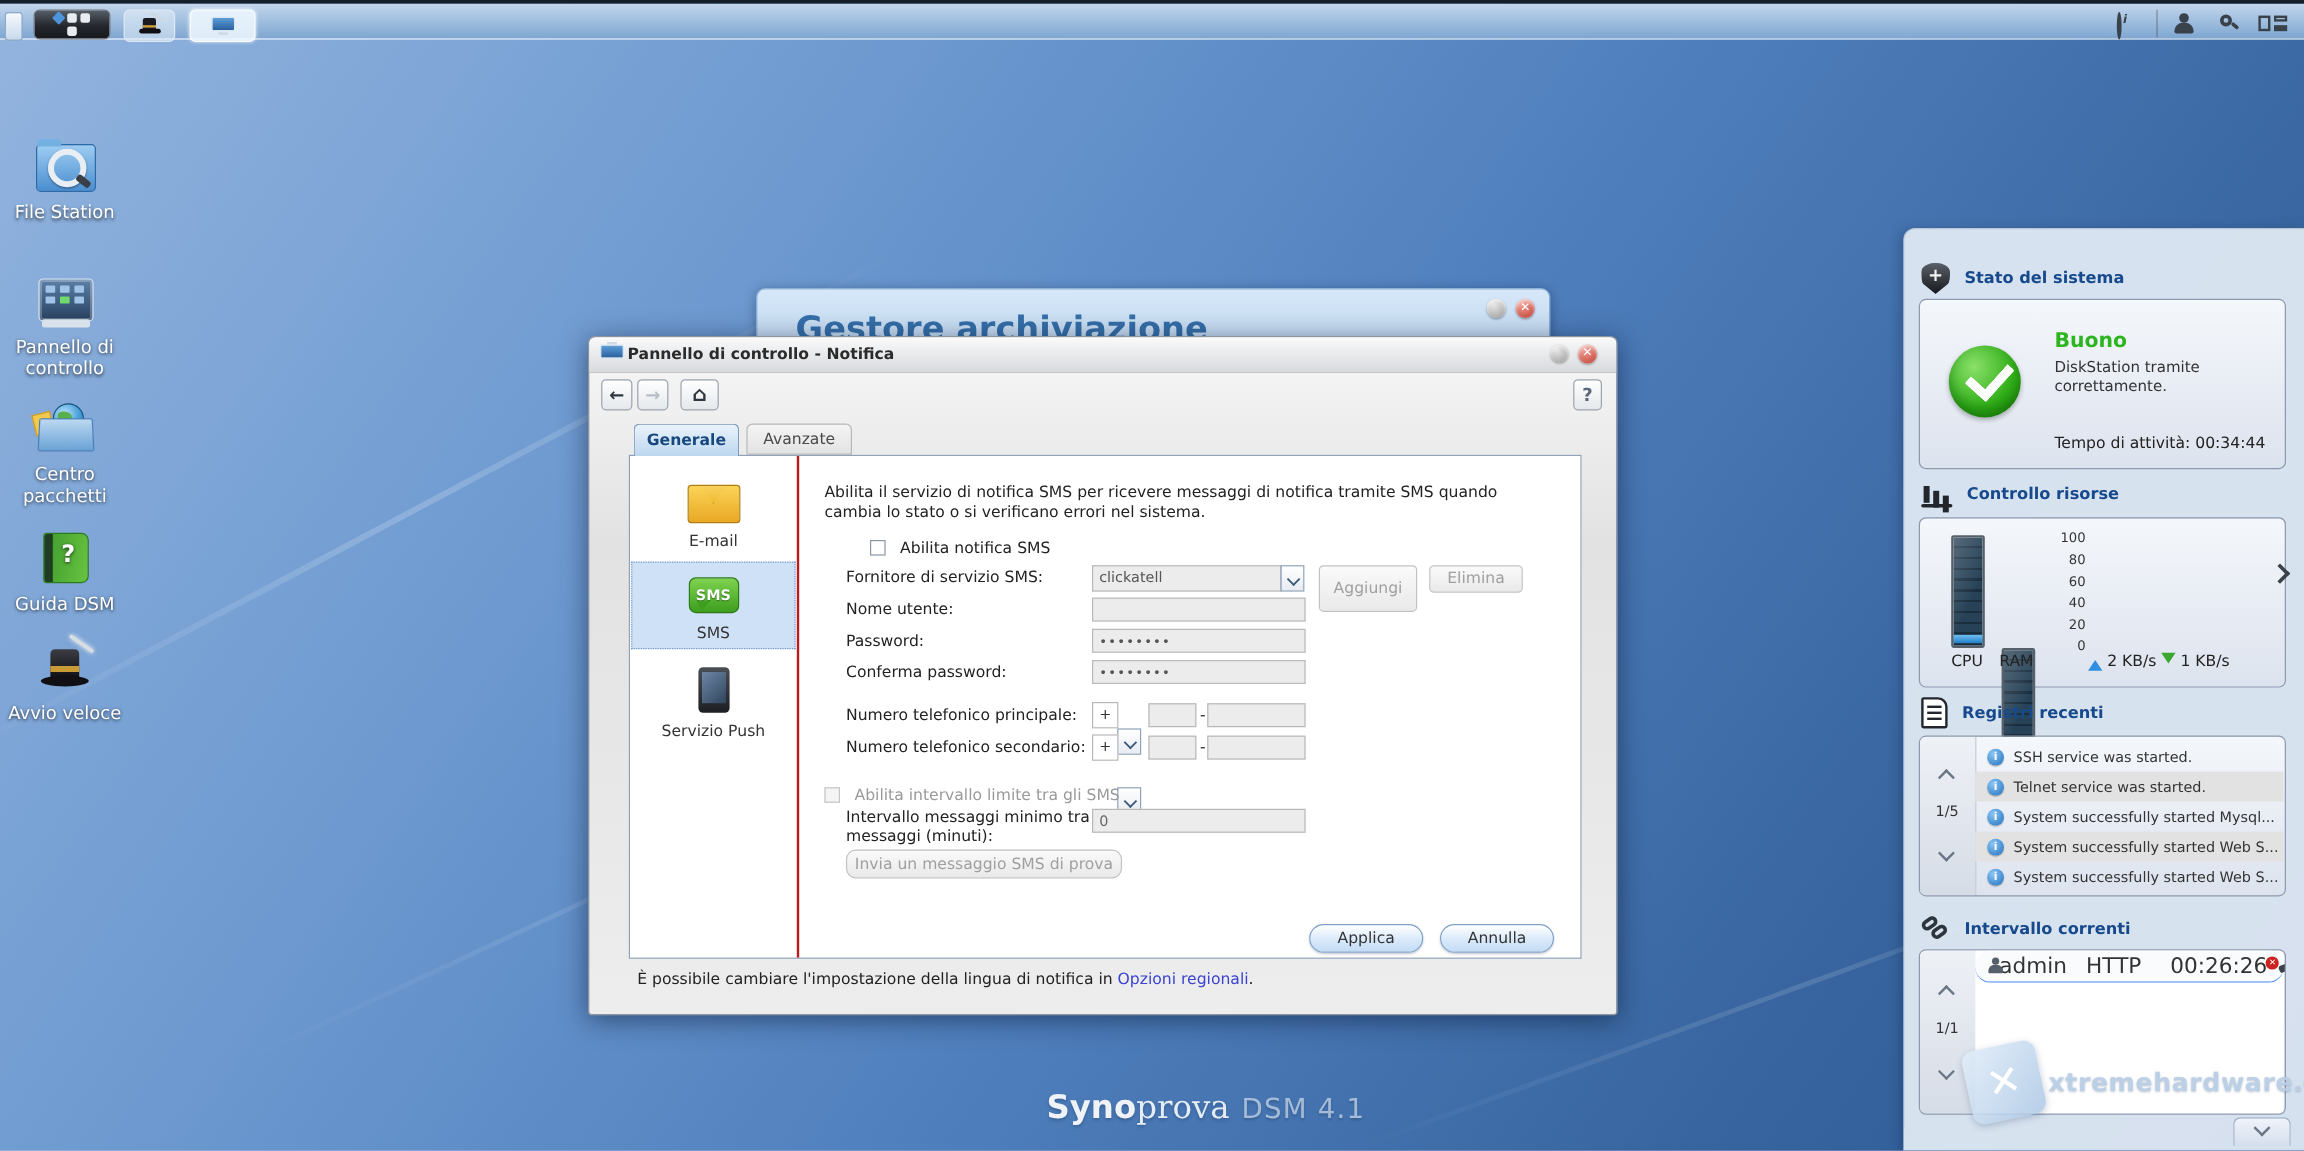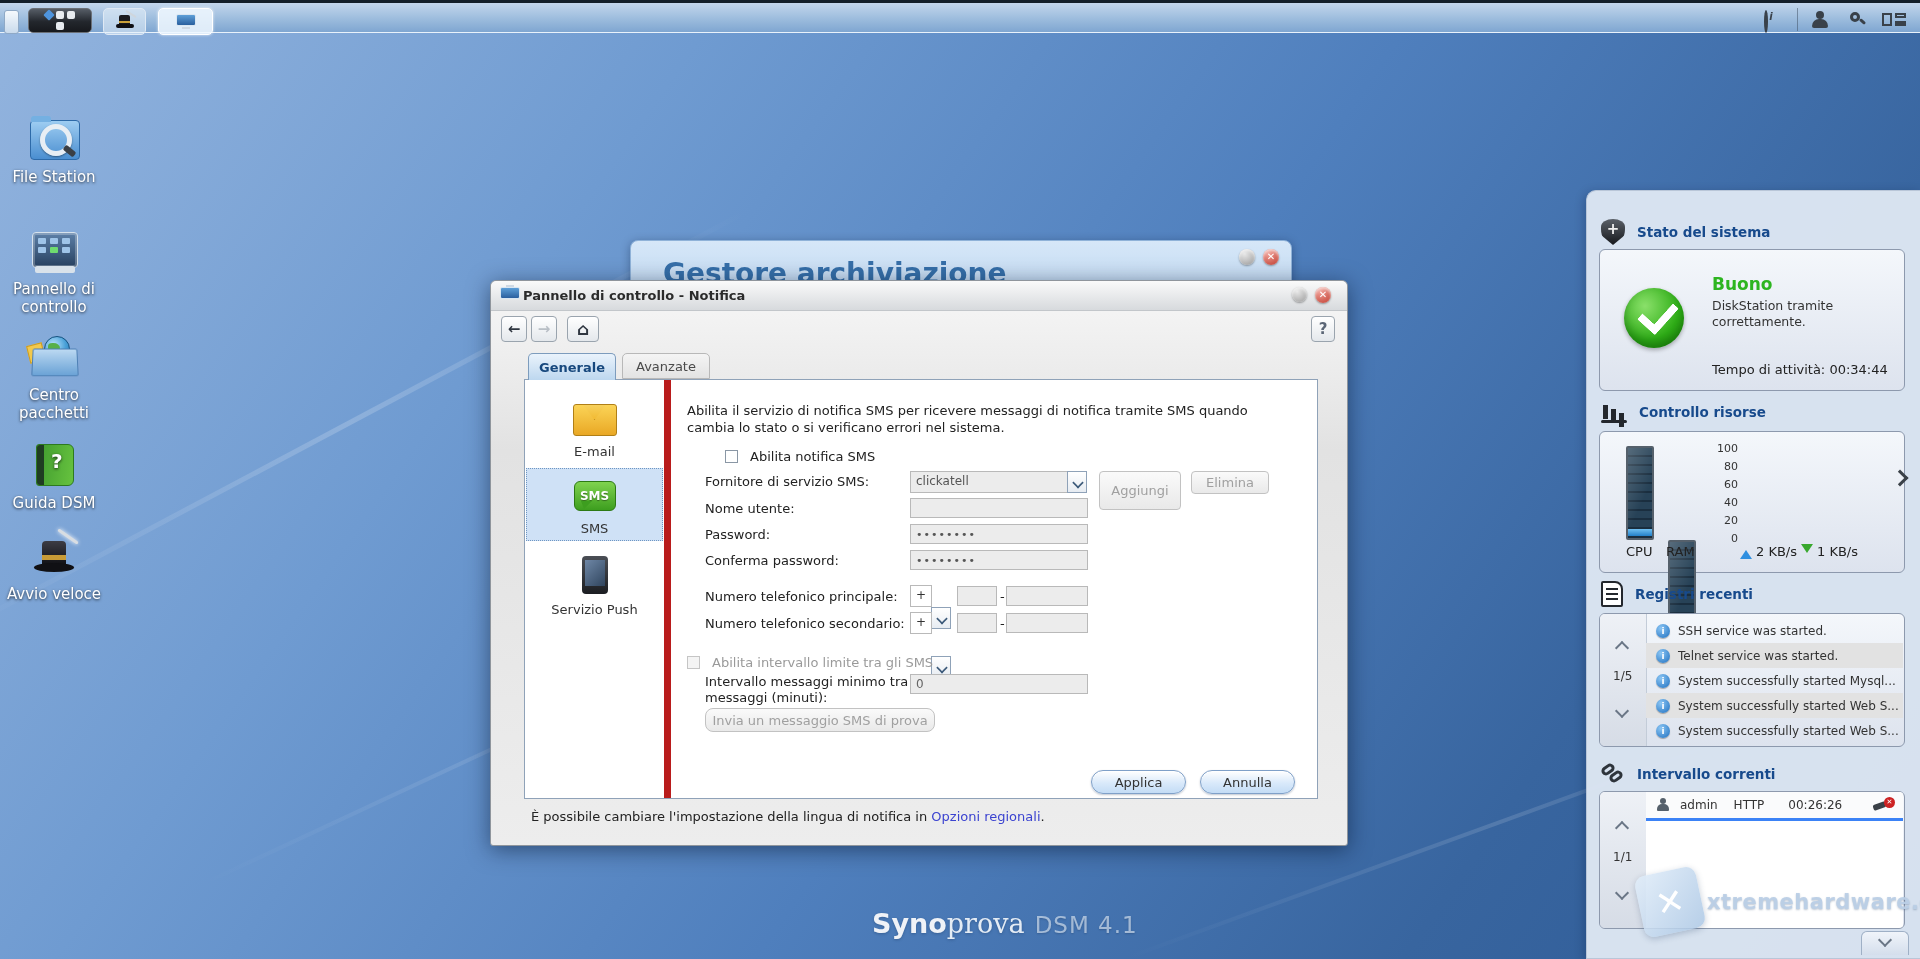--- a/index.html
+++ b/index.html
@@ -278,21 +278,21 @@
 
   <div class="abs tab active" style="left:37px;width:88px;">
     <span>Generale</span>
   </div>
   <div class="abs tab inactive" style="left:131px;width:88px;">
     <span>Avanzate</span>
   </div>
 
   <div class="abs content-panel">
 
-    <div class="abs" style="left:0;top:0;width:139px;height:418px;border-right:7px solid #b91c1c;">
+    <div class="abs" style="left:0;top:0;width:139px;height:418px;border-right:2px solid #b91c1c;">
       <div class="abs side-item" style="top:12px;">
         <div class="envelope"></div>
         <div>E-mail</div>
       </div>
       <div class="abs side-item selected" style="top:88px;">
         <div class="smsbubble">SMS</div>
         <div>SMS</div>
       </div>
       <div class="abs side-item" style="top:164px;">
         <div class="phoneicon"></div>
@@ -450,21 +450,21 @@
     <span class="linkicon"></span>
     <span class="w-header">Intervallo correnti</span>
   </div>
   <div class="abs w-box" style="top:600px;height:138px;overflow:hidden;">
     <div class="abs" style="left:0;top:0;width:46px;height:100%;background:linear-gradient(#eef1f6,#d6dce6);border-right:1px solid #c3ccd8;">
       <div class="abs pager-arrow up" style="left:14px;top:30px;"></div>
       <div class="abs pager-num" style="left:13px;top:58px;">1/1</div>
       <div class="abs pager-arrow down" style="left:14px;top:88px;"></div>
     </div>
     <div class="abs" style="left:46px;top:0;right:1px;height:100%;background:#fff;">
-      <div style="height:26px;display:flex;align-items:center;gap:10px;padding-left:10px;font-size:12px;color:#333;background:#fafbfc;border-bottom:3px solid #3b82f6;">
+      <div style="height:26px;display:flex;align-items:center;gap:10px;padding-left:10px;font-size:18px;color:#333;background:#fafbfc;border-bottom:1px solid #3b82f6;border-radius:13px;">
         <span class="small-person"></span>
         <span>admin</span>
         <span style="margin-left:6px;">HTTP</span>
         <span style="margin-left:14px;">00:26:26</span>
         <span class="plug" style="margin-left:auto;margin-right:8px;"></span>
       </div>
     </div>
   </div>
 
   <div class="abs" style="left:52px;top:680px;display:flex;align-items:center;gap:6px;z-index:3;">

